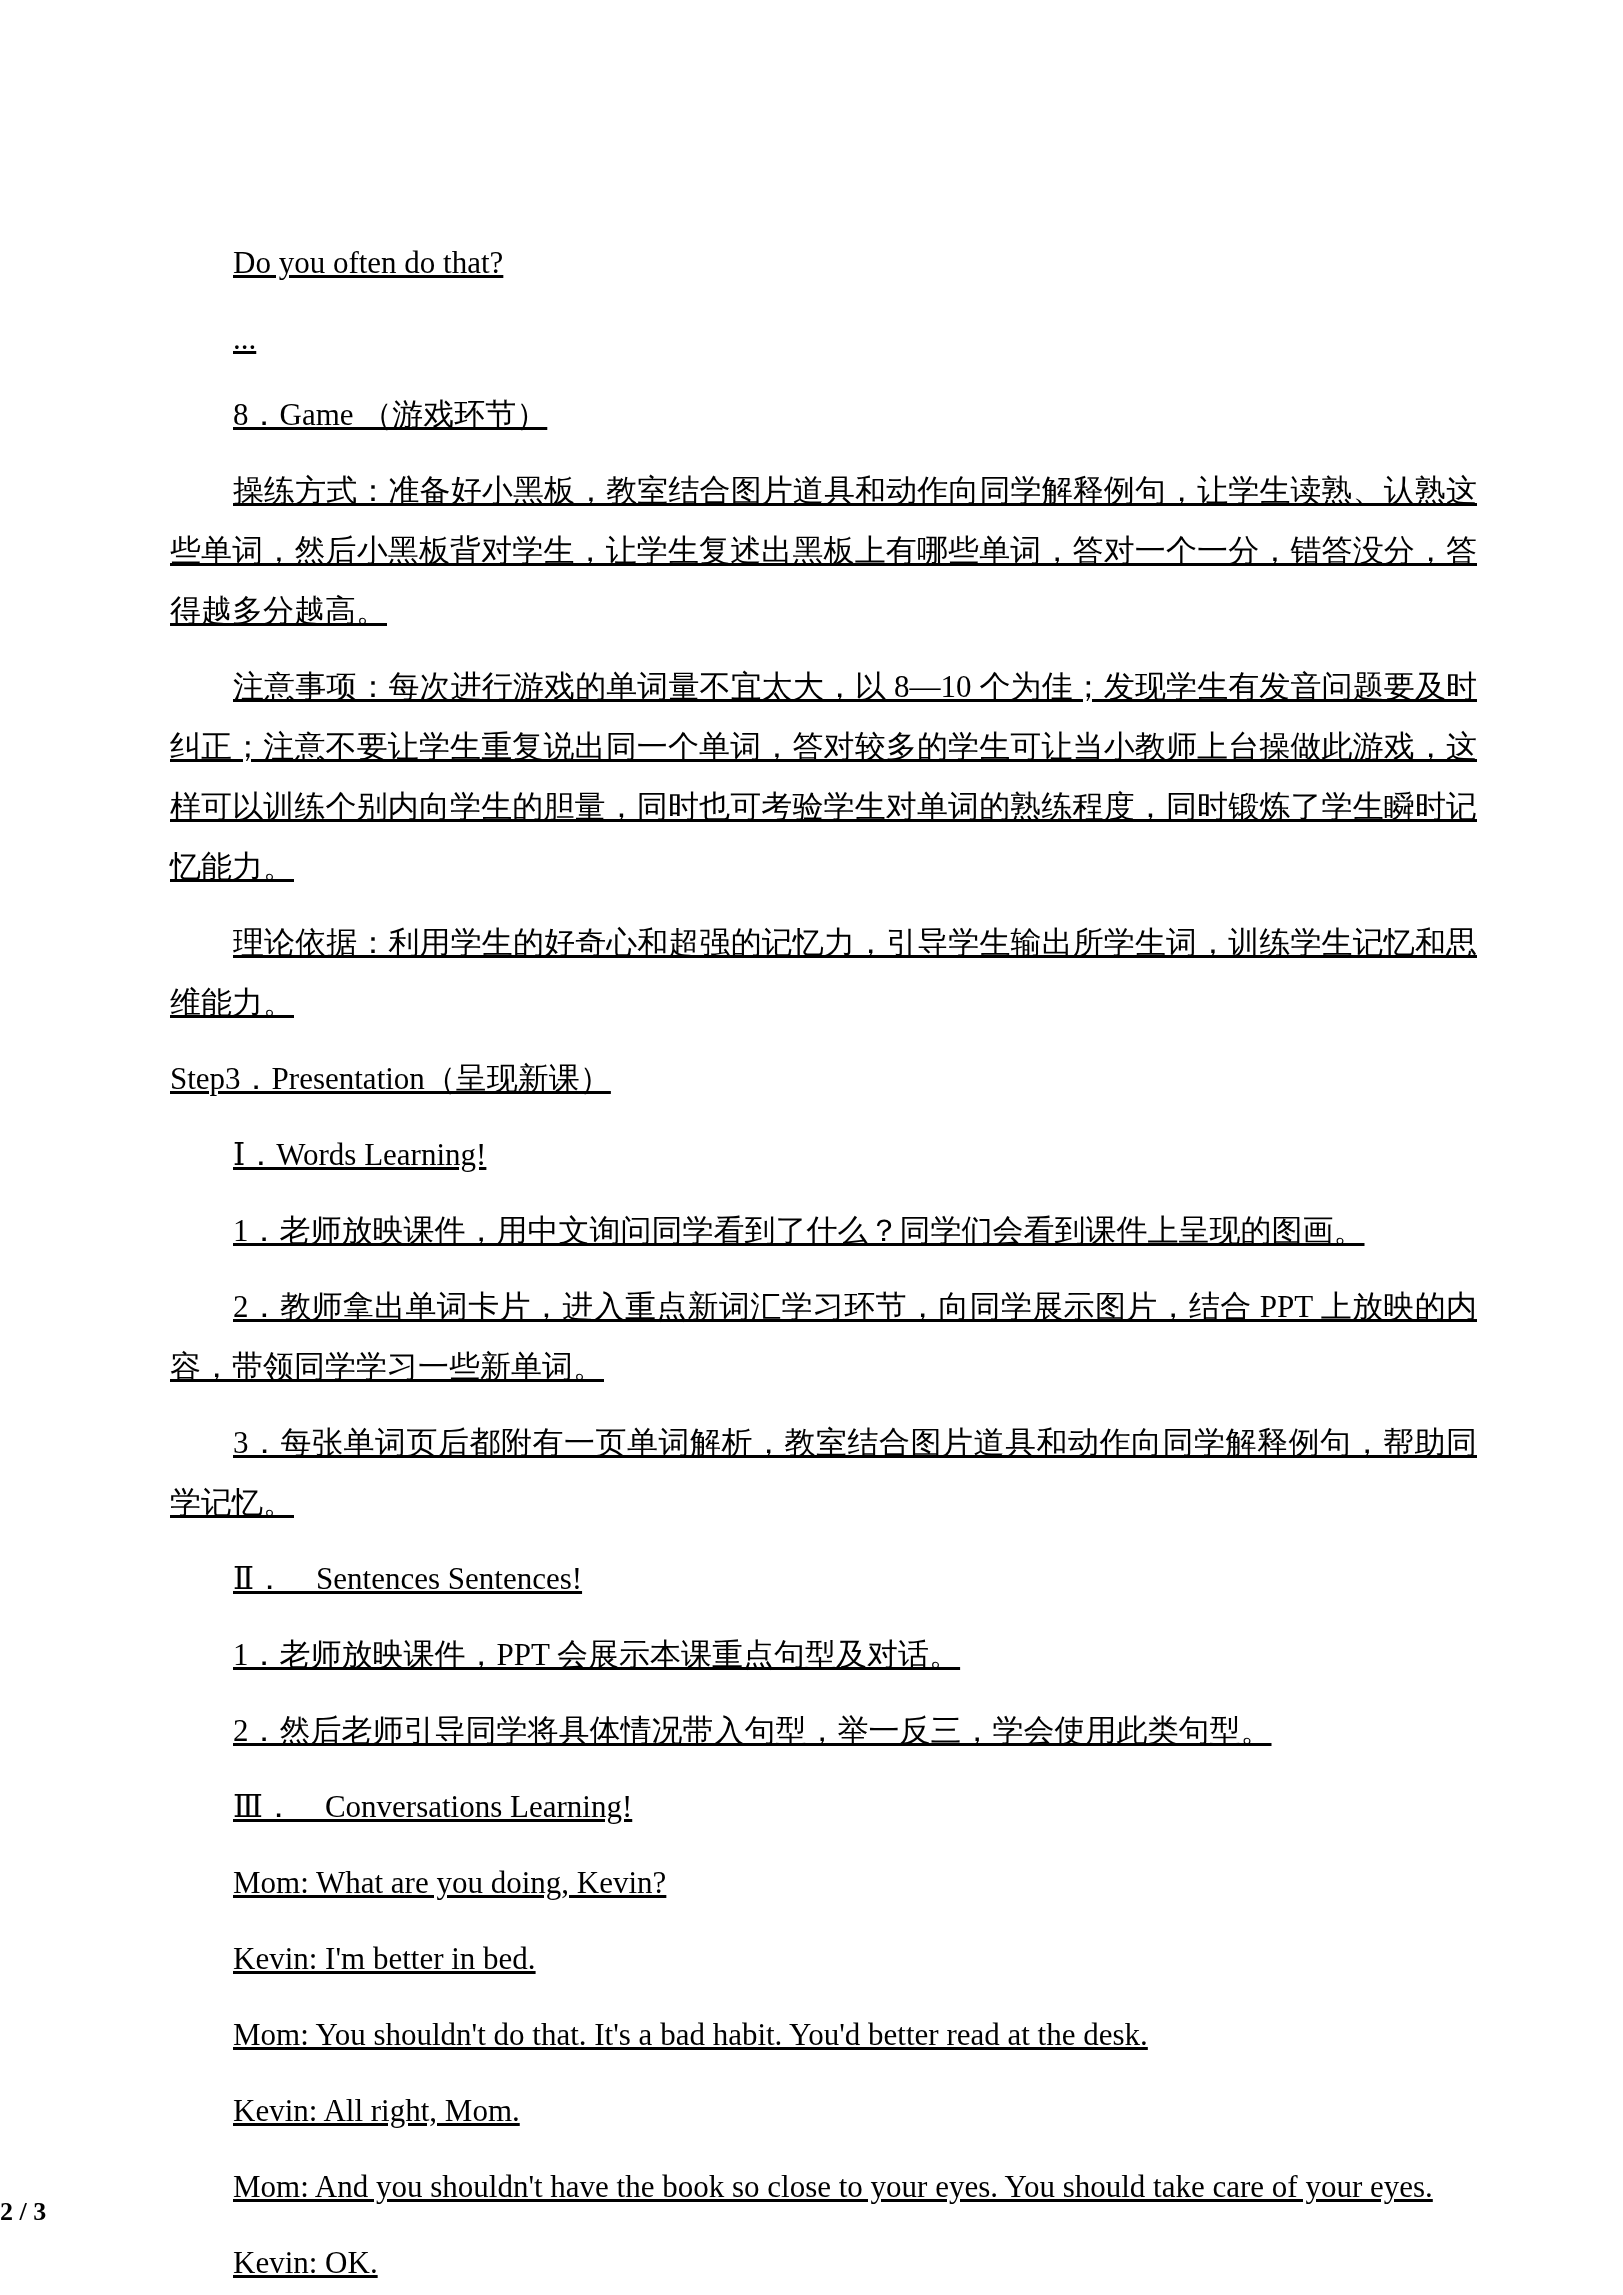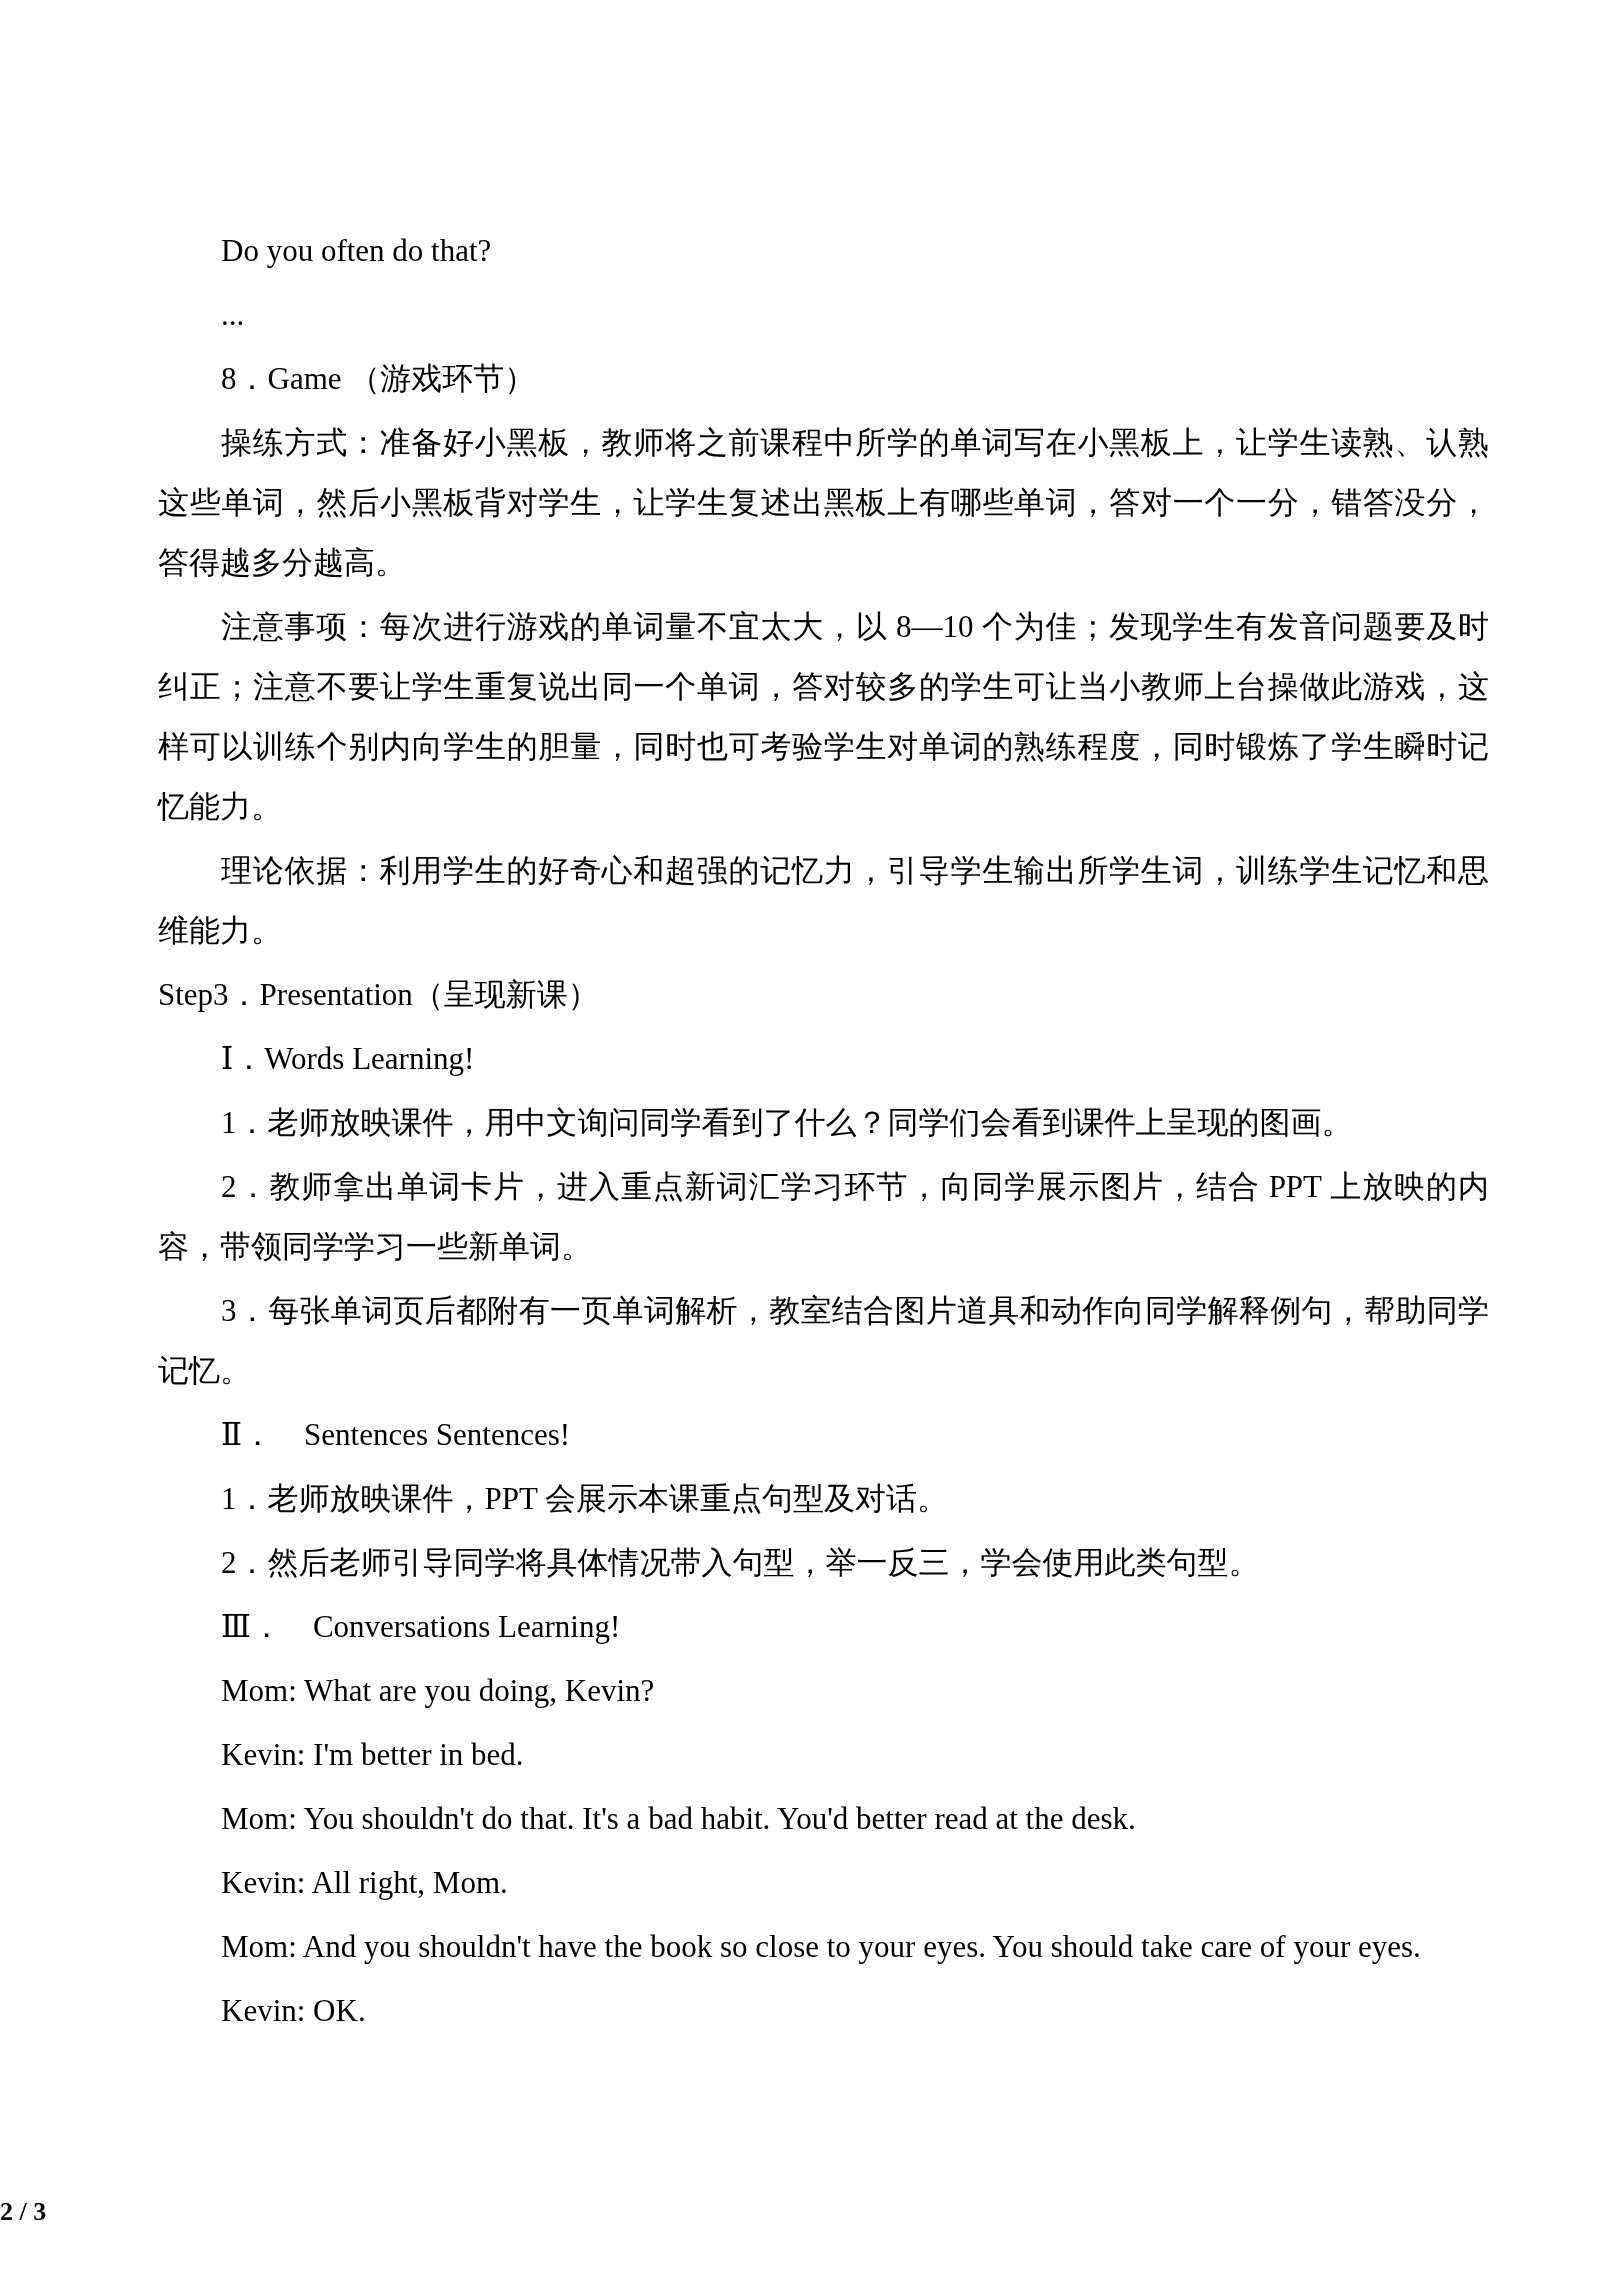--- a/index.html
+++ b/index.html
@@ -23,22 +23,23 @@
     position: absolute;
     left: 154px;
     right: 130px;
     top: 217px;
     font-size: 31px;
     line-height: 60px;
     text-align: justify;
     text-justify: inter-ideograph;
   }
   .doc-content p {
-    margin: 4px;
+    margin: 16px;
     padding: 0;
+    text-decoration: underline;
   }
   .doc-content p.indent {
     text-indent: 63px;
   }
   .doc-content p.flush {
     text-indent: 0;
   }
   .page-footer {
     position: absolute;
     left: 0;
@@ -51,21 +52,21 @@
 </style>
 </head>
 <body>
 
 <div class="page">
 
   <div class="doc-content">
     <p class="indent">Do you often do that?</p>
     <p class="indent">...</p>
     <p class="indent">8．Game （游戏环节）</p>
-    <p class="indent">操练方式：准备好小黑板，教师将之前课程中所学的单词写在小黑板上，让学生读熟、认熟这些单词，然后小黑板背对学生，让学生复述出黑板上有哪些单词，答对一个一分，错答没分，答得越多分越高。</p>
+    <p class="indent">操练方式：准备好小黑板，教室结合图片道具和动作向同学解释例句，让学生读熟、认熟这些单词，然后小黑板背对学生，让学生复述出黑板上有哪些单词，答对一个一分，错答没分，答得越多分越高。</p>
     <p class="indent">注意事项：每次进行游戏的单词量不宜太大，以 8—10 个为佳；发现学生有发音问题要及时纠正；注意不要让学生重复说出同一个单词，答对较多的学生可让当小教师上台操做此游戏，这样可以训练个别内向学生的胆量，同时也可考验学生对单词的熟练程度，同时锻炼了学生瞬时记忆能力。</p>
     <p class="indent">理论依据：利用学生的好奇心和超强的记忆力，引导学生输出所学生词，训练学生记忆和思维能力。</p>
     <p class="flush">Step3．Presentation（呈现新课）</p>
     <p class="indent">Ⅰ．Words Learning!</p>
     <p class="indent">1．老师放映课件，用中文询问同学看到了什么？同学们会看到课件上呈现的图画。</p>
     <p class="indent">2．教师拿出单词卡片，进入重点新词汇学习环节，向同学展示图片，结合 PPT 上放映的内容，带领同学学习一些新单词。</p>
     <p class="indent">3．每张单词页后都附有一页单词解析，教室结合图片道具和动作向同学解释例句，帮助同学记忆。</p>
     <p class="indent">Ⅱ．　Sentences Sentences!</p>
     <p class="indent">1．老师放映课件，PPT 会展示本课重点句型及对话。</p>
     <p class="indent">2．然后老师引导同学将具体情况带入句型，举一反三，学会使用此类句型。</p>

